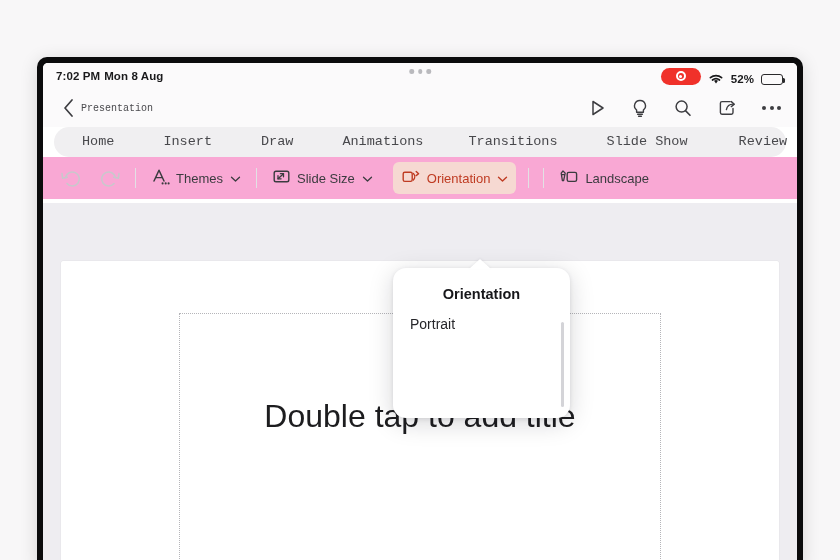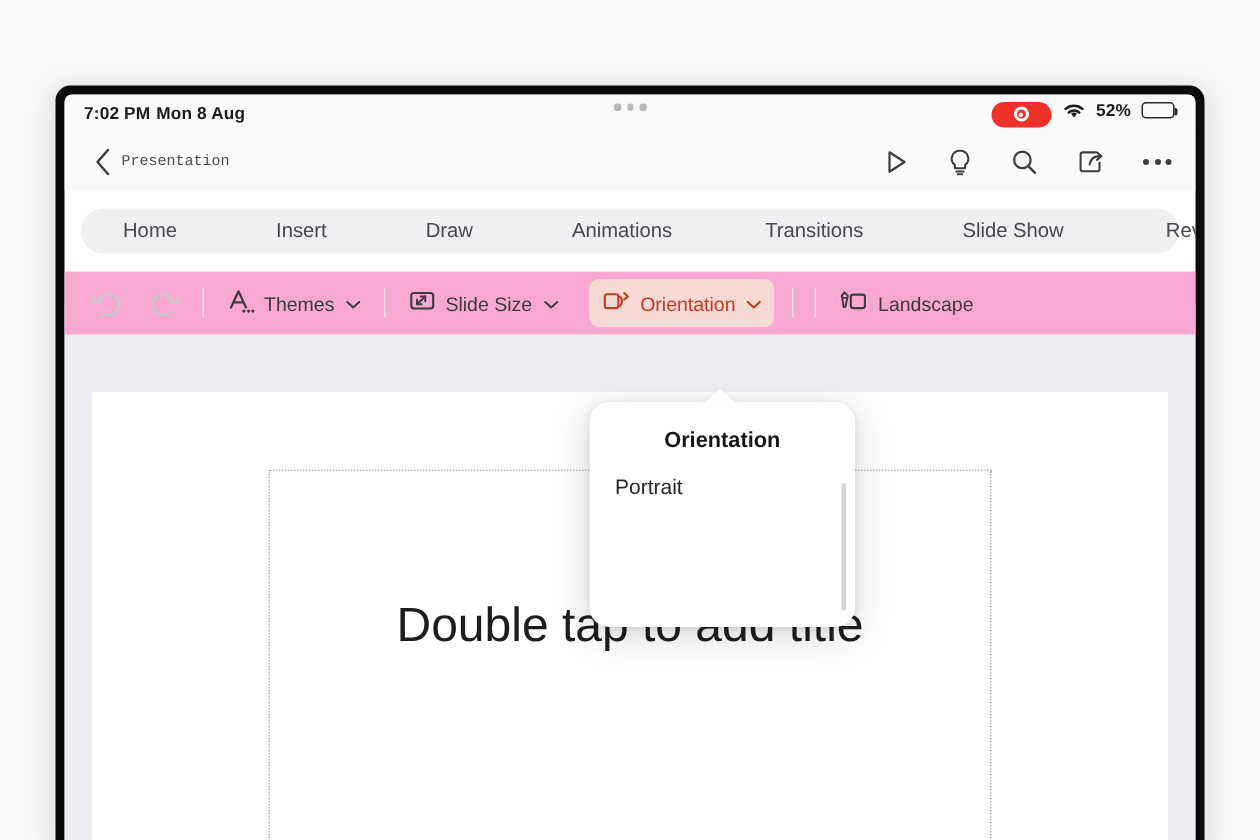--- a/index.html
+++ b/index.html
@@ -55,21 +55,21 @@
     padding: 0 14px 0 13px;
     font-size: 11.5px;
     font-weight: bold;
     color: #1a1a1c;
     letter-spacing: 0.1px;
   }
   .sb-left { display: flex; align-items: center; gap: 4px; }
   .sb-right {
     margin-left: auto;
     display: flex;
-    align-items: flex-start;
+    align-items: flex-end;
     gap: 7px;
     padding-left: 23px;
   }
   #record-pill {
     width: 40px; height: 17px;
     background: #f0312a;
     border-radius: 9px;
     display: flex; align-items: center; justify-content: center;
   }
   #record-pill .ring {
@@ -135,28 +135,29 @@
     margin-left: auto;
     display: flex; align-items: center; gap: 26px;
     padding-right: 2px;
   }
   .nav-icon { cursor: pointer; display: flex; align-items: center; justify-content: center; }
   #nav-more { display: flex; gap: 3.5px; align-items: center; cursor: pointer; }
   #nav-more span { width: 4px; height: 4px; border-radius: 50%; background: #3d3d41; }
 
   
   #ribbon-tabs {
-    margin: 12px 11px;
+    margin: 0 11px;
     height: 30px;
     background: #f0eff1;
     border-radius: 15px;
     display: flex;
     align-items: center;
     padding: 0 4px;
-    gap: 18px;
+    gap: 1px;
+    font-family: Liberation Mono, monospace;
   }
   .ribbon-tab {
     flex: 0 0 auto;
     padding: 0 14px;
     height: 26px;
     line-height: 26px;
     font-size: 13.5px;
     color: #48484c;
     border-radius: 13px;
     cursor: pointer;

